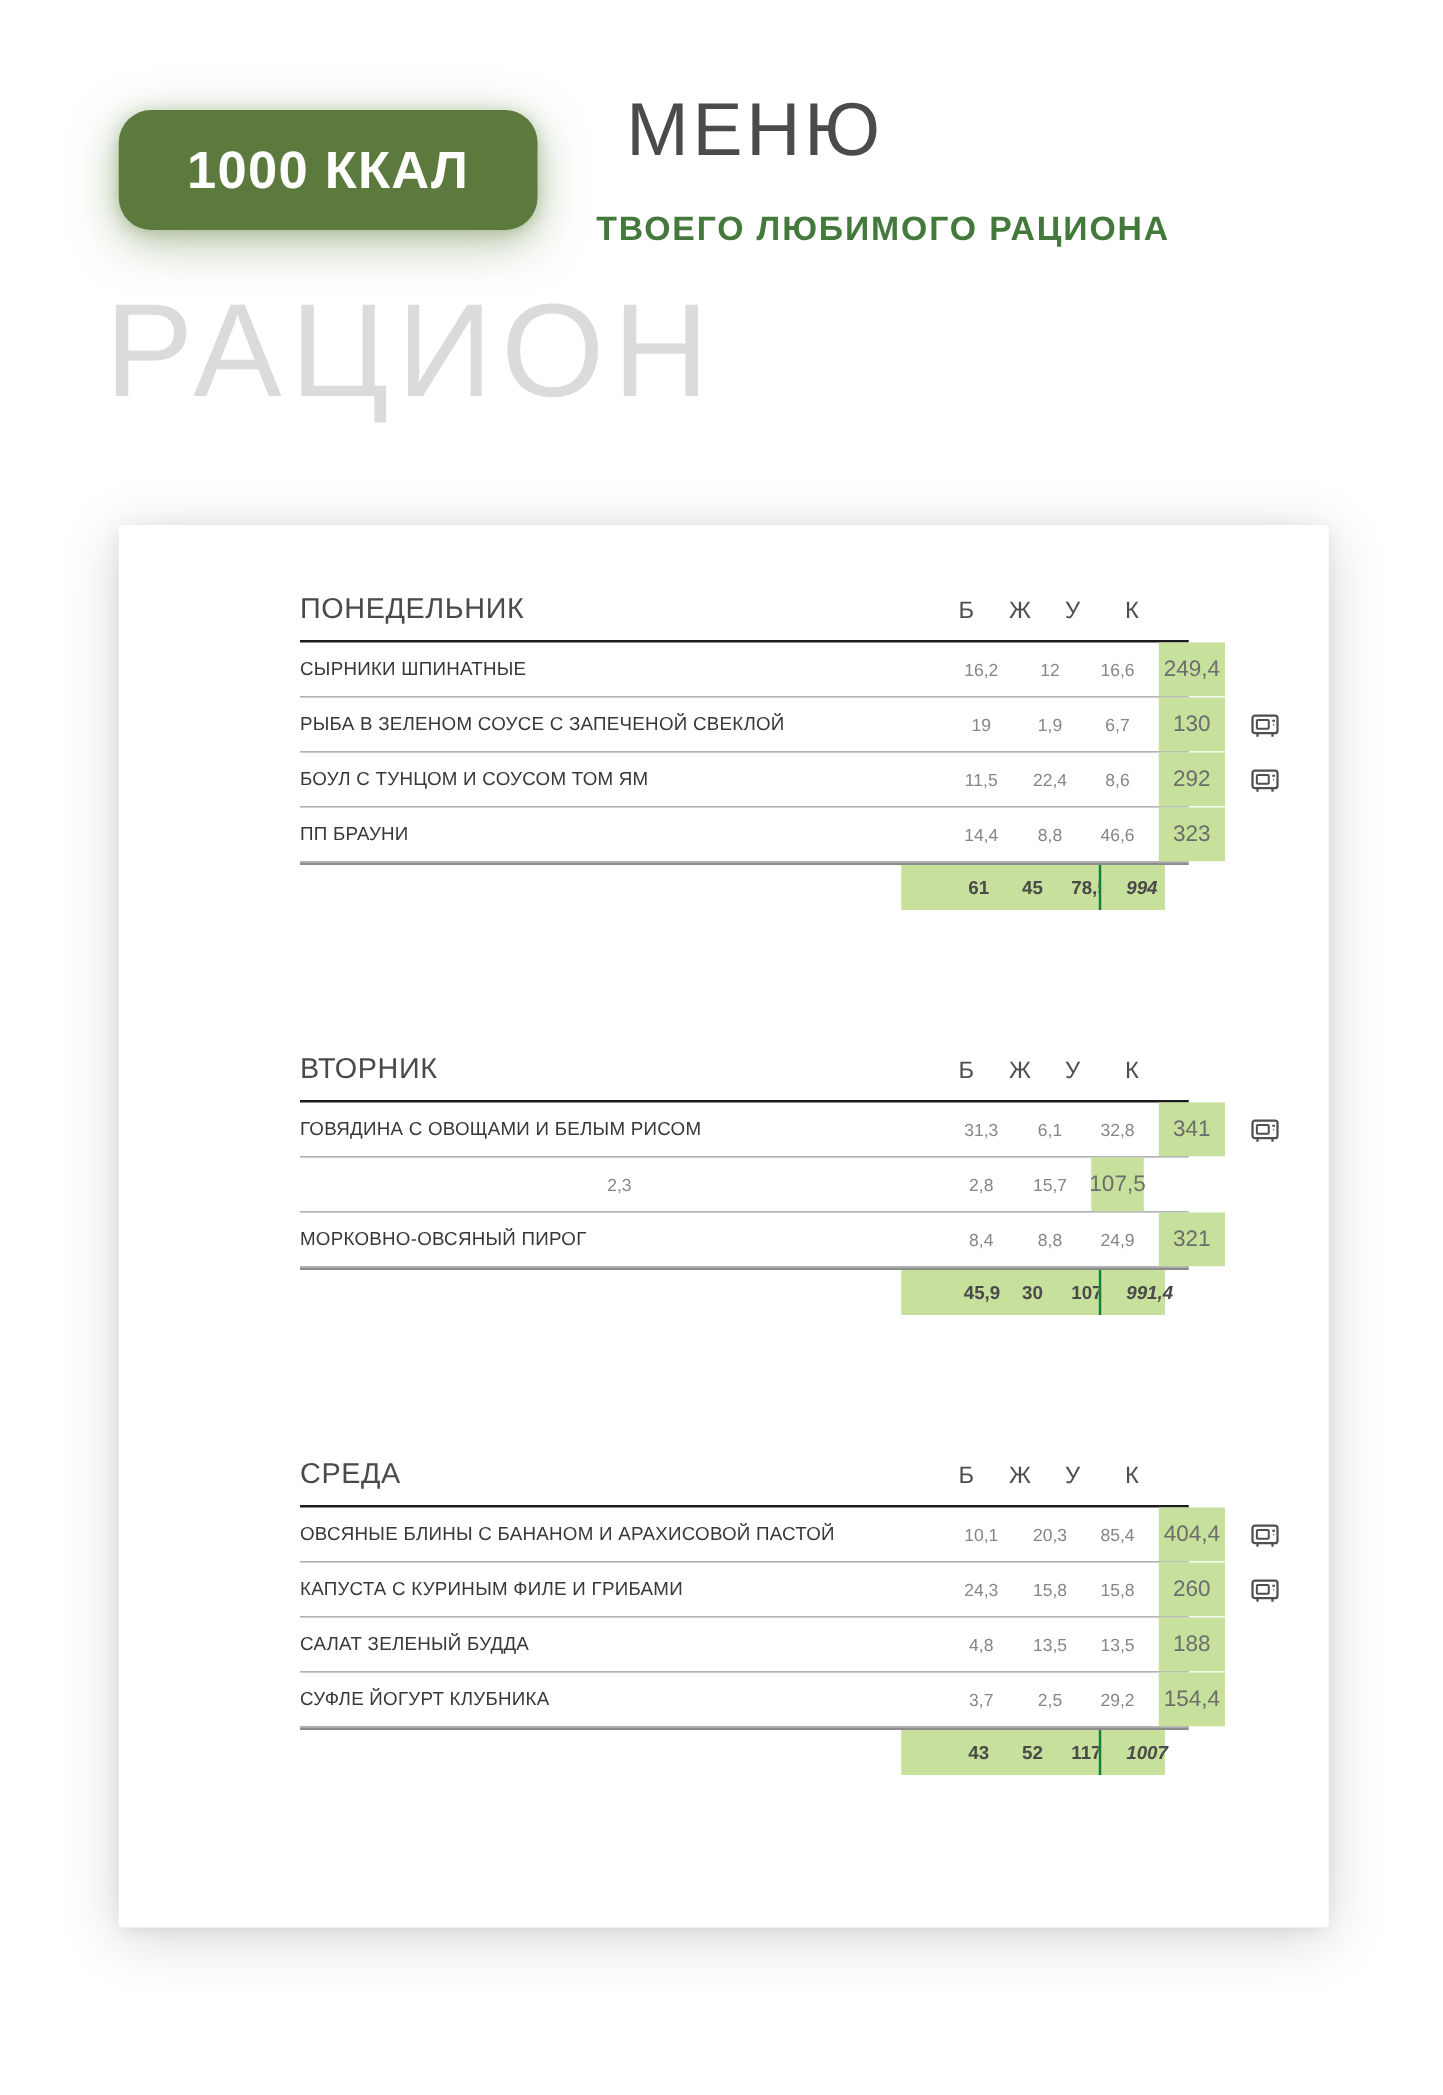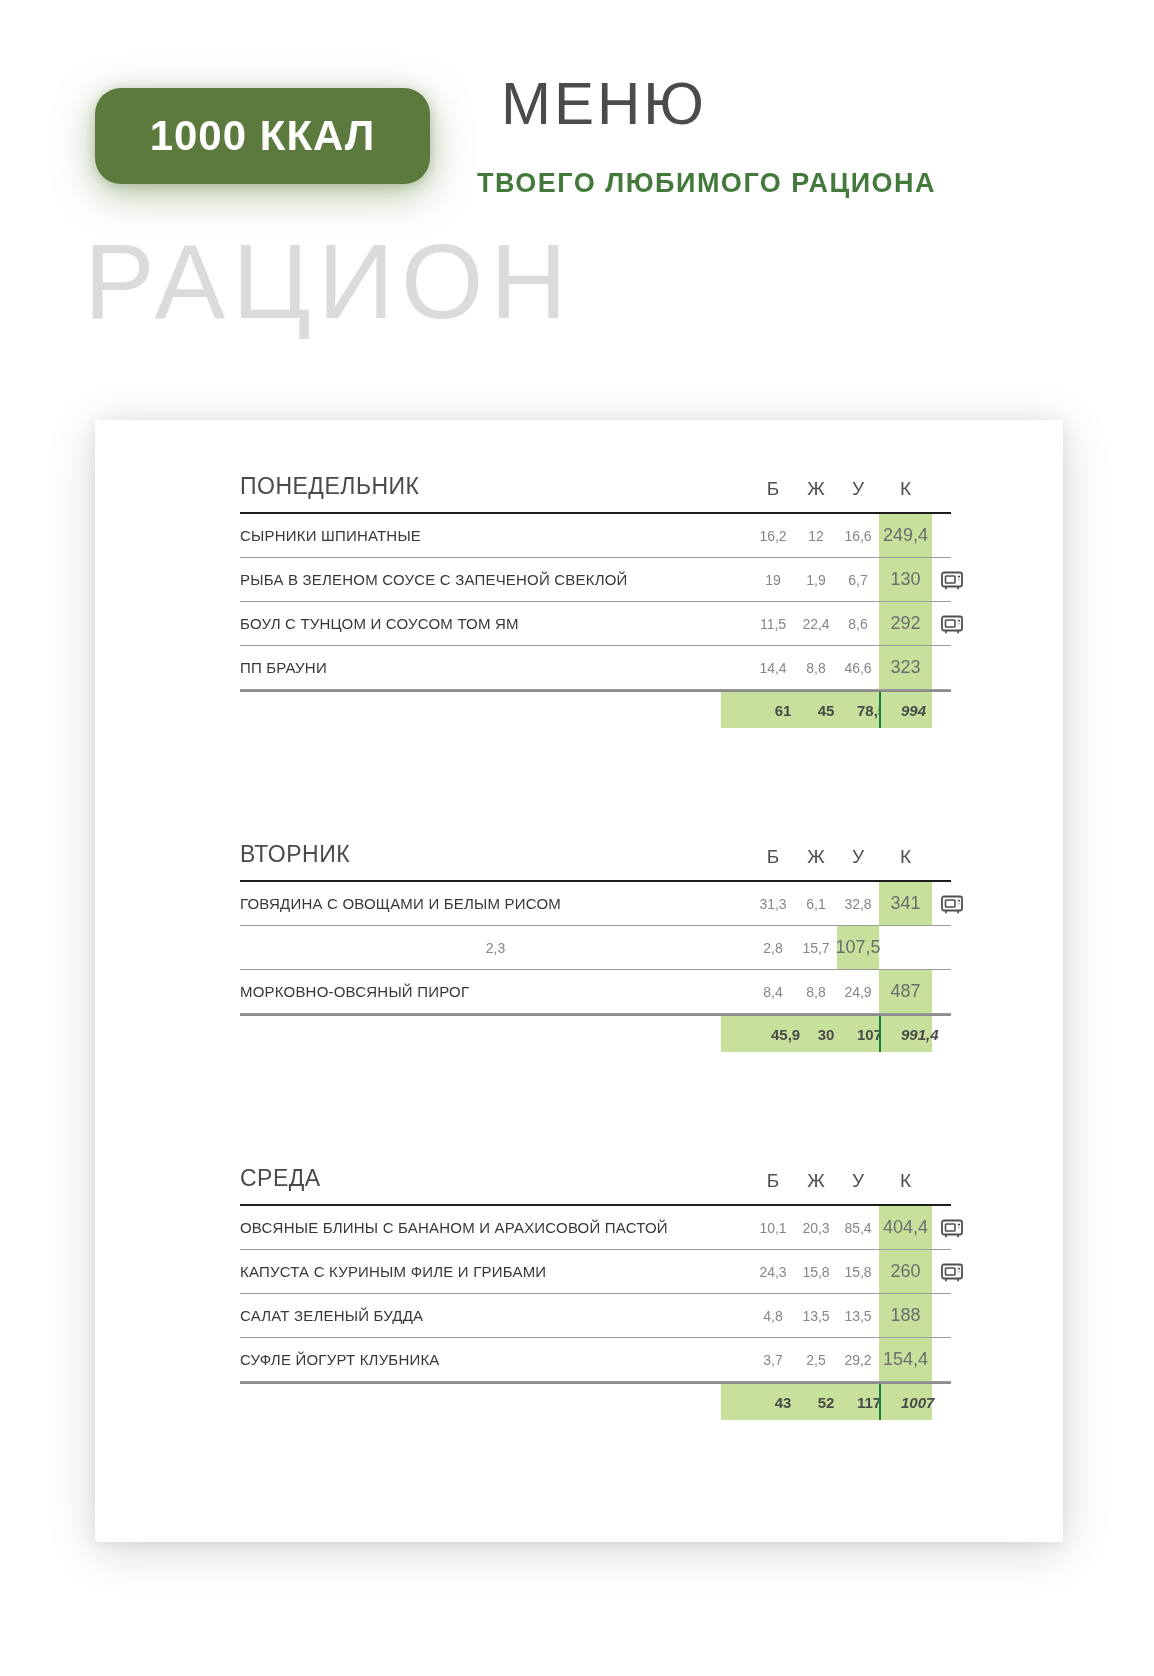--- a/index.html
+++ b/index.html
@@ -50,20 +50,21 @@
   }
   .day-title{
     font-size:23px;font-weight:500;color:#4a4a4a;letter-spacing:.5px;
   }
   .col-h{
     text-align:center;font-size:19px;font-weight:500;color:#4f4f4f;
   }
   .row{
     height:43px;align-items:stretch;
     border-bottom:1.5px solid #9b9b9b;
+    gap:12px;
   }
   .row:last-of-type{border-bottom:none;}
   .cell{display:flex;align-items:center;}
   .dish{
     font-size:15px;color:#383838;font-weight:500;letter-spacing:.2px;
     padding-right:6px;
   }
   .v{justify-content:center;font-size:14px;color:#868686;}
   .k-cell{
     background:var(--highlight-green,#c7e19c);
@@ -235,21 +236,21 @@
             <line x1="7" y1="19.5" x2="7" y2="22.3"></line>
             <line x1="19" y1="19.5" x2="19" y2="22.3"></line>
           </svg>
       </div>
     </div>
     <div class="grid-cols row">
       <div class="cell dish">МОРКОВНО-ОВСЯНЫЙ ПИРОГ</div>
       <div class="cell v">8,4</div>
       <div class="cell v">8,8</div>
       <div class="cell v">24,9</div>
-      <div class="cell k-cell">487</div>
+      <div class="cell k-cell">321</div>
       <div class="icon-cell" style="visibility: hidden;">
         <svg class="mw-svg" width="26" height="26" viewBox="0 0 26 26" fill="none" stroke="#4f4f4f" stroke-width="1.8">
             <rect x="3" y="5.5" width="20" height="14" rx="2"></rect>
             <rect x="6.5" y="9" width="9.5" height="7" rx="0.8" stroke-width="1.6"></rect>
             <line x1="18.8" y1="9.6" x2="21" y2="9.6" stroke-width="1.7"></line>
             <circle cx="19.9" cy="12.8" r="0.6" fill="#4f4f4f" stroke="none"></circle>
             <line x1="7" y1="19.5" x2="7" y2="22.3"></line>
             <line x1="19" y1="19.5" x2="19" y2="22.3"></line>
           </svg>
       </div>

